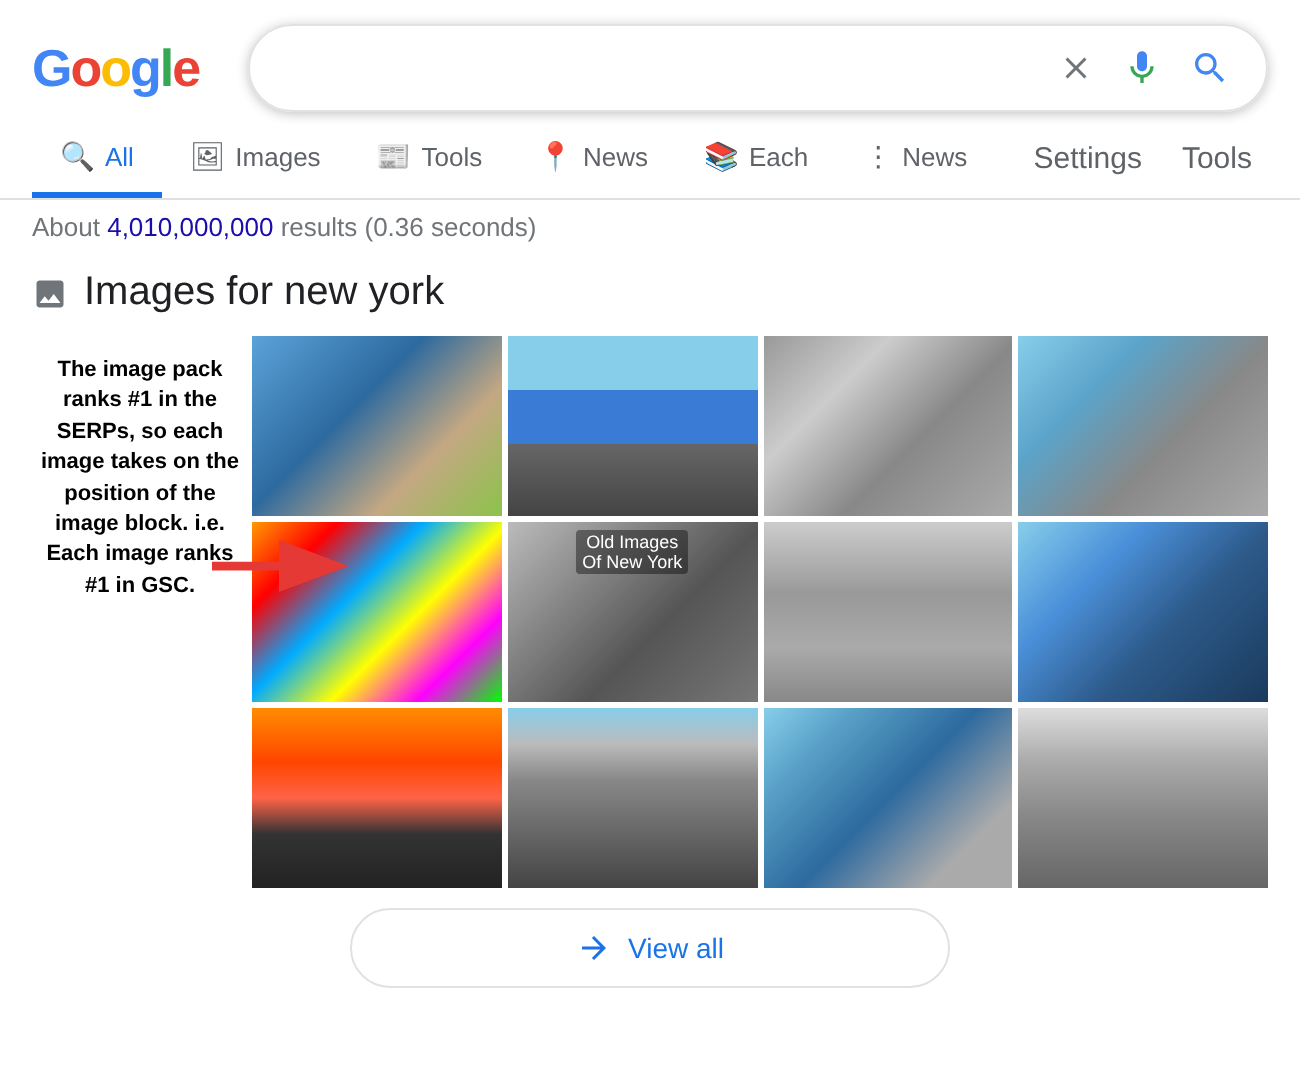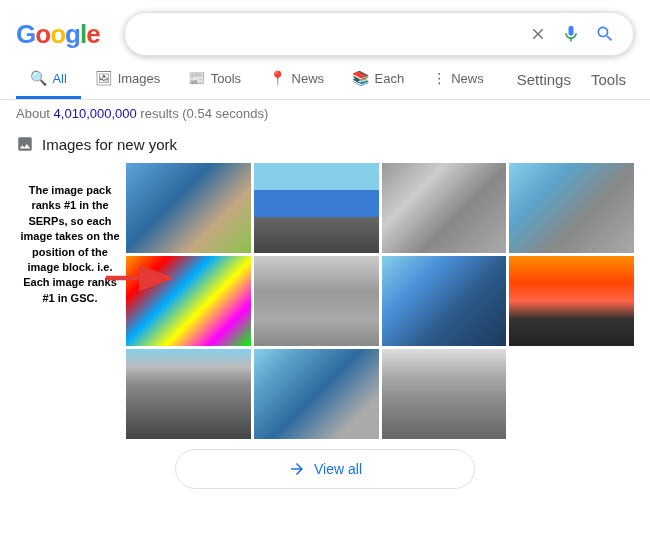--- a/index.html
+++ b/index.html
@@ -25,32 +25,32 @@
     .nav-tab-icon { font-size: 14px; }
     .settings-tools { margin-left: auto; display: flex; gap: 4px; }
     .settings-tools span { font-size: 15px; color: #5f6368; cursor: pointer; padding: 10px 8px; }
 
     
     .results-info { padding: 6px 16px; font-size: 13px; color: #70757a; }
     .results-info a { color: #1a0dab; text-decoration: none; }
 
     
     .image-section { padding: 8px 16px 0 16px; }
-    .image-section-header { display: flex; align-items: center; gap: 8px; font-size: 15px; color: #202124; margin-bottom: 10px; }
+    .image-section-header { display: flex; align-items: center; gap: 8px; font-size: 20px; color: #202124; margin-bottom: 10px; }
     .image-section-header svg { width: 18px; height: 18px; }
 
     
     .filter-chips { display: flex; align-items: center; gap: 8px; margin-bottom: 10px; overflow: hidden; }
     .chip { display: flex; align-items: center; gap: 6px; border: 1px solid #dfe1e5; border-radius: 20px; padding: 4px 12px; font-size: 13px; color: #202124; cursor: pointer; white-space: nowrap; background: #fff; }
     .chip-circle { width: 22px; height: 22px; border-radius: 50%; }
     .chip-expand { border: 1px solid #dfe1e5; border-radius: 50%; width: 30px; height: 30px; display: flex; align-items: center; justify-content: center; cursor: pointer; background: #fff; }
 
     
     .image-grid-wrapper { position: relative; }
-    .annotation { position: absolute; left: 0; top: 20px; width: 108px; font-size: 11px; font-weight: bold; color: #000; line-height: 1.4; text-align: center; z-index: 10; }
+    .annotation { position: absolute; left: 0; top: 10px; width: 108px; font-size: 11px; font-weight: bold; color: #000; line-height: 1.4; text-align: center; z-index: 10; }
     .arrow { position: absolute; left: 90px; top: 100px; z-index: 10; }
     .arrow svg { width: 70px; height: 30px; }
 
     .image-grid { margin-left: 110px; display: grid; grid-template-columns: repeat(4, 1fr); gap: 3px; }
     .img-cell { overflow: hidden; position: relative; }
 
     
     .row-1 { height: 90px; }
     .row-2 { height: 90px; }
     .row-3 { height: 90px; }
@@ -141,21 +141,21 @@
     <span class="nav-tab-icon">⋮</span>
     <span>News</span>
   </a>
   <div class="settings-tools">
     <span>Settings</span>
     <span>Tools</span>
   </div>
 </div>
 
 <div class="results-info">
-  <span>About </span><a>4,010,000,000</a><span> results (0.54 seconds)</span>
+  <span>About </span><a>4,010,000,000</a><span> results (0.36 seconds)</span>
 </div>
 
 <div class="image-section">
   <div class="image-section-header">
     <svg viewBox="0 0 24 24" fill="#70757a">
         <path d="M21 19V5c0-1.1-.9-2-2-2H5c-1.1 0-2 .9-2 2v14c0 1.1.9 2 2 2h14c1.1 0 2-.9 2-2zM8.5 13.5l2.5 3.01L14.5 12l4.5 6H5l3.5-4.5z"></path>
       </svg>
     <span>Images for new york</span>
   </div>
 
@@ -176,20 +176,23 @@
     </div>
 
     <div class="image-grid">
 
       <div class="img-cell row-1 img-aerial"></div>
       <div class="img-cell row-1 img-skyline-blue"></div>
       <div class="img-cell row-1 img-bw-aerial"></div>
       <div class="img-cell row-1 img-aerial2"></div>
 
       <div class="img-cell row-2 img-times-sq"></div>
+      <div class="img-cell row-2 img-old-ny">
+        <span class="img-label">Old Images<br>Of New York</span>
+      </div>
       <div class="img-cell row-2 img-empire-bw"></div>
       <div class="img-cell row-2 img-skyline3"></div>
 
       <div class="img-cell row-3 img-sunset"></div>
       <div class="img-cell row-3 img-street"></div>
       <div class="img-cell row-3 img-aerial3"></div>
       <div class="img-cell row-3 img-bw-winter"></div>
     </div>
   </div>
 

